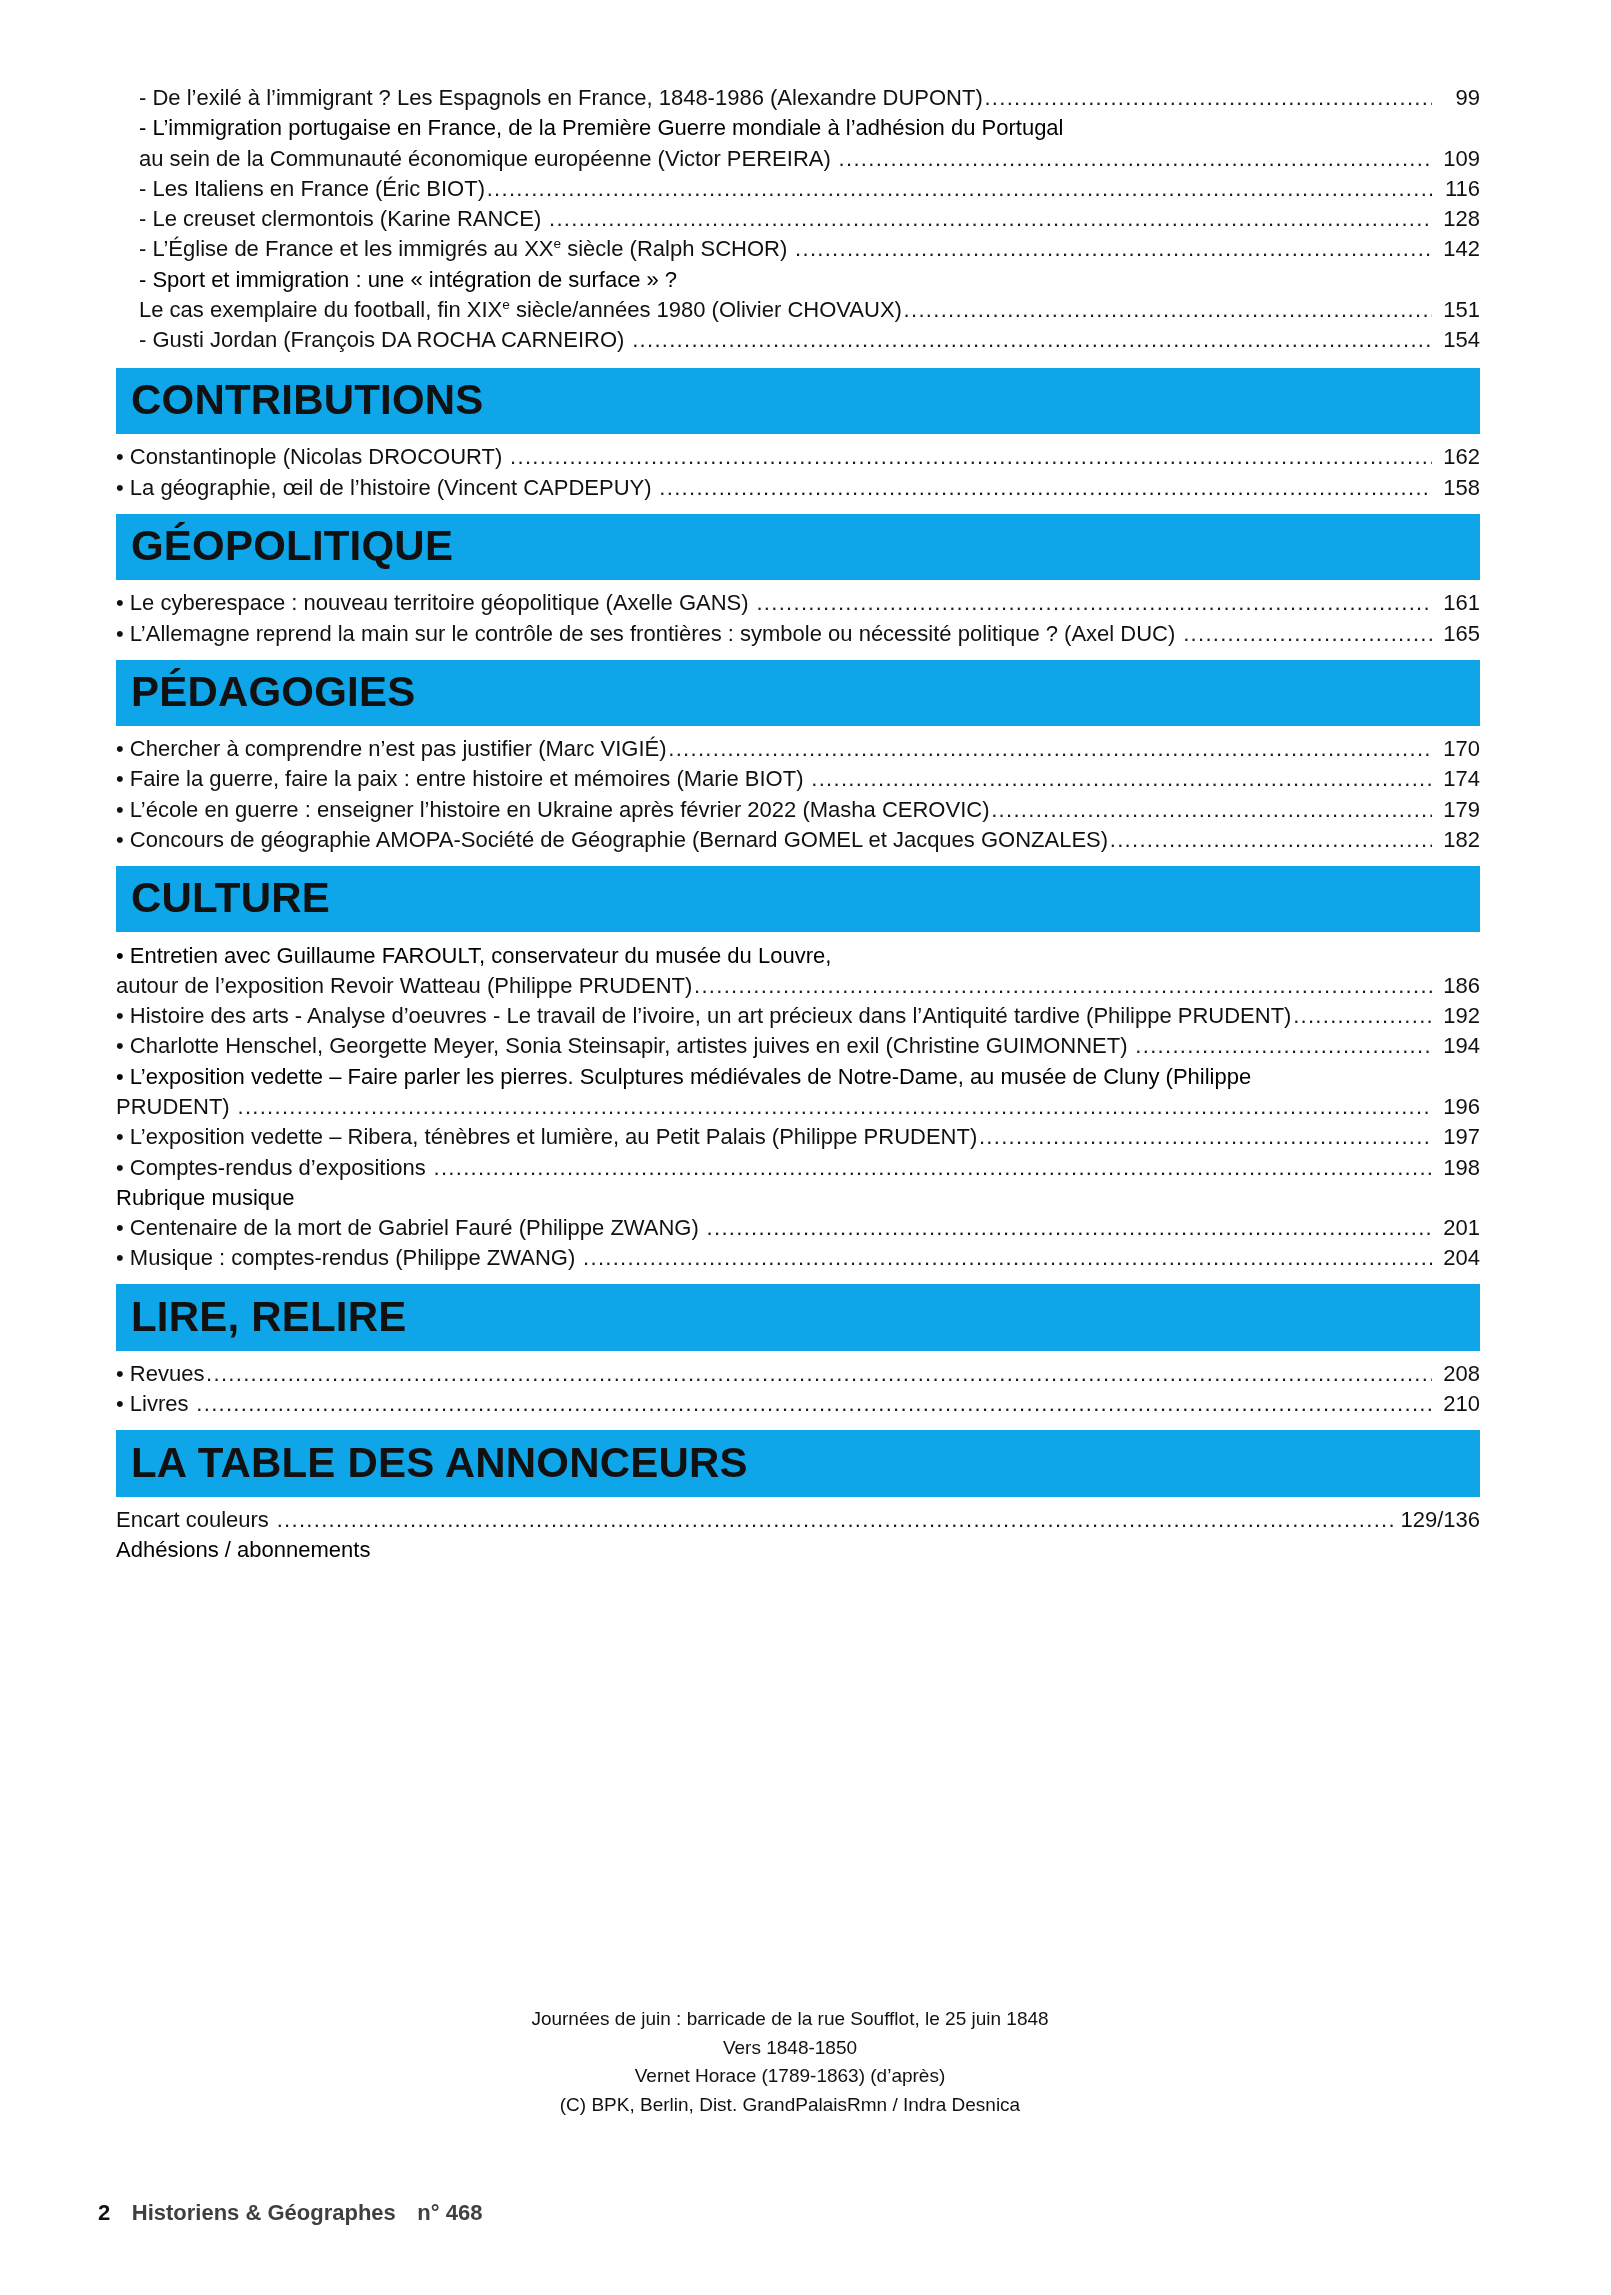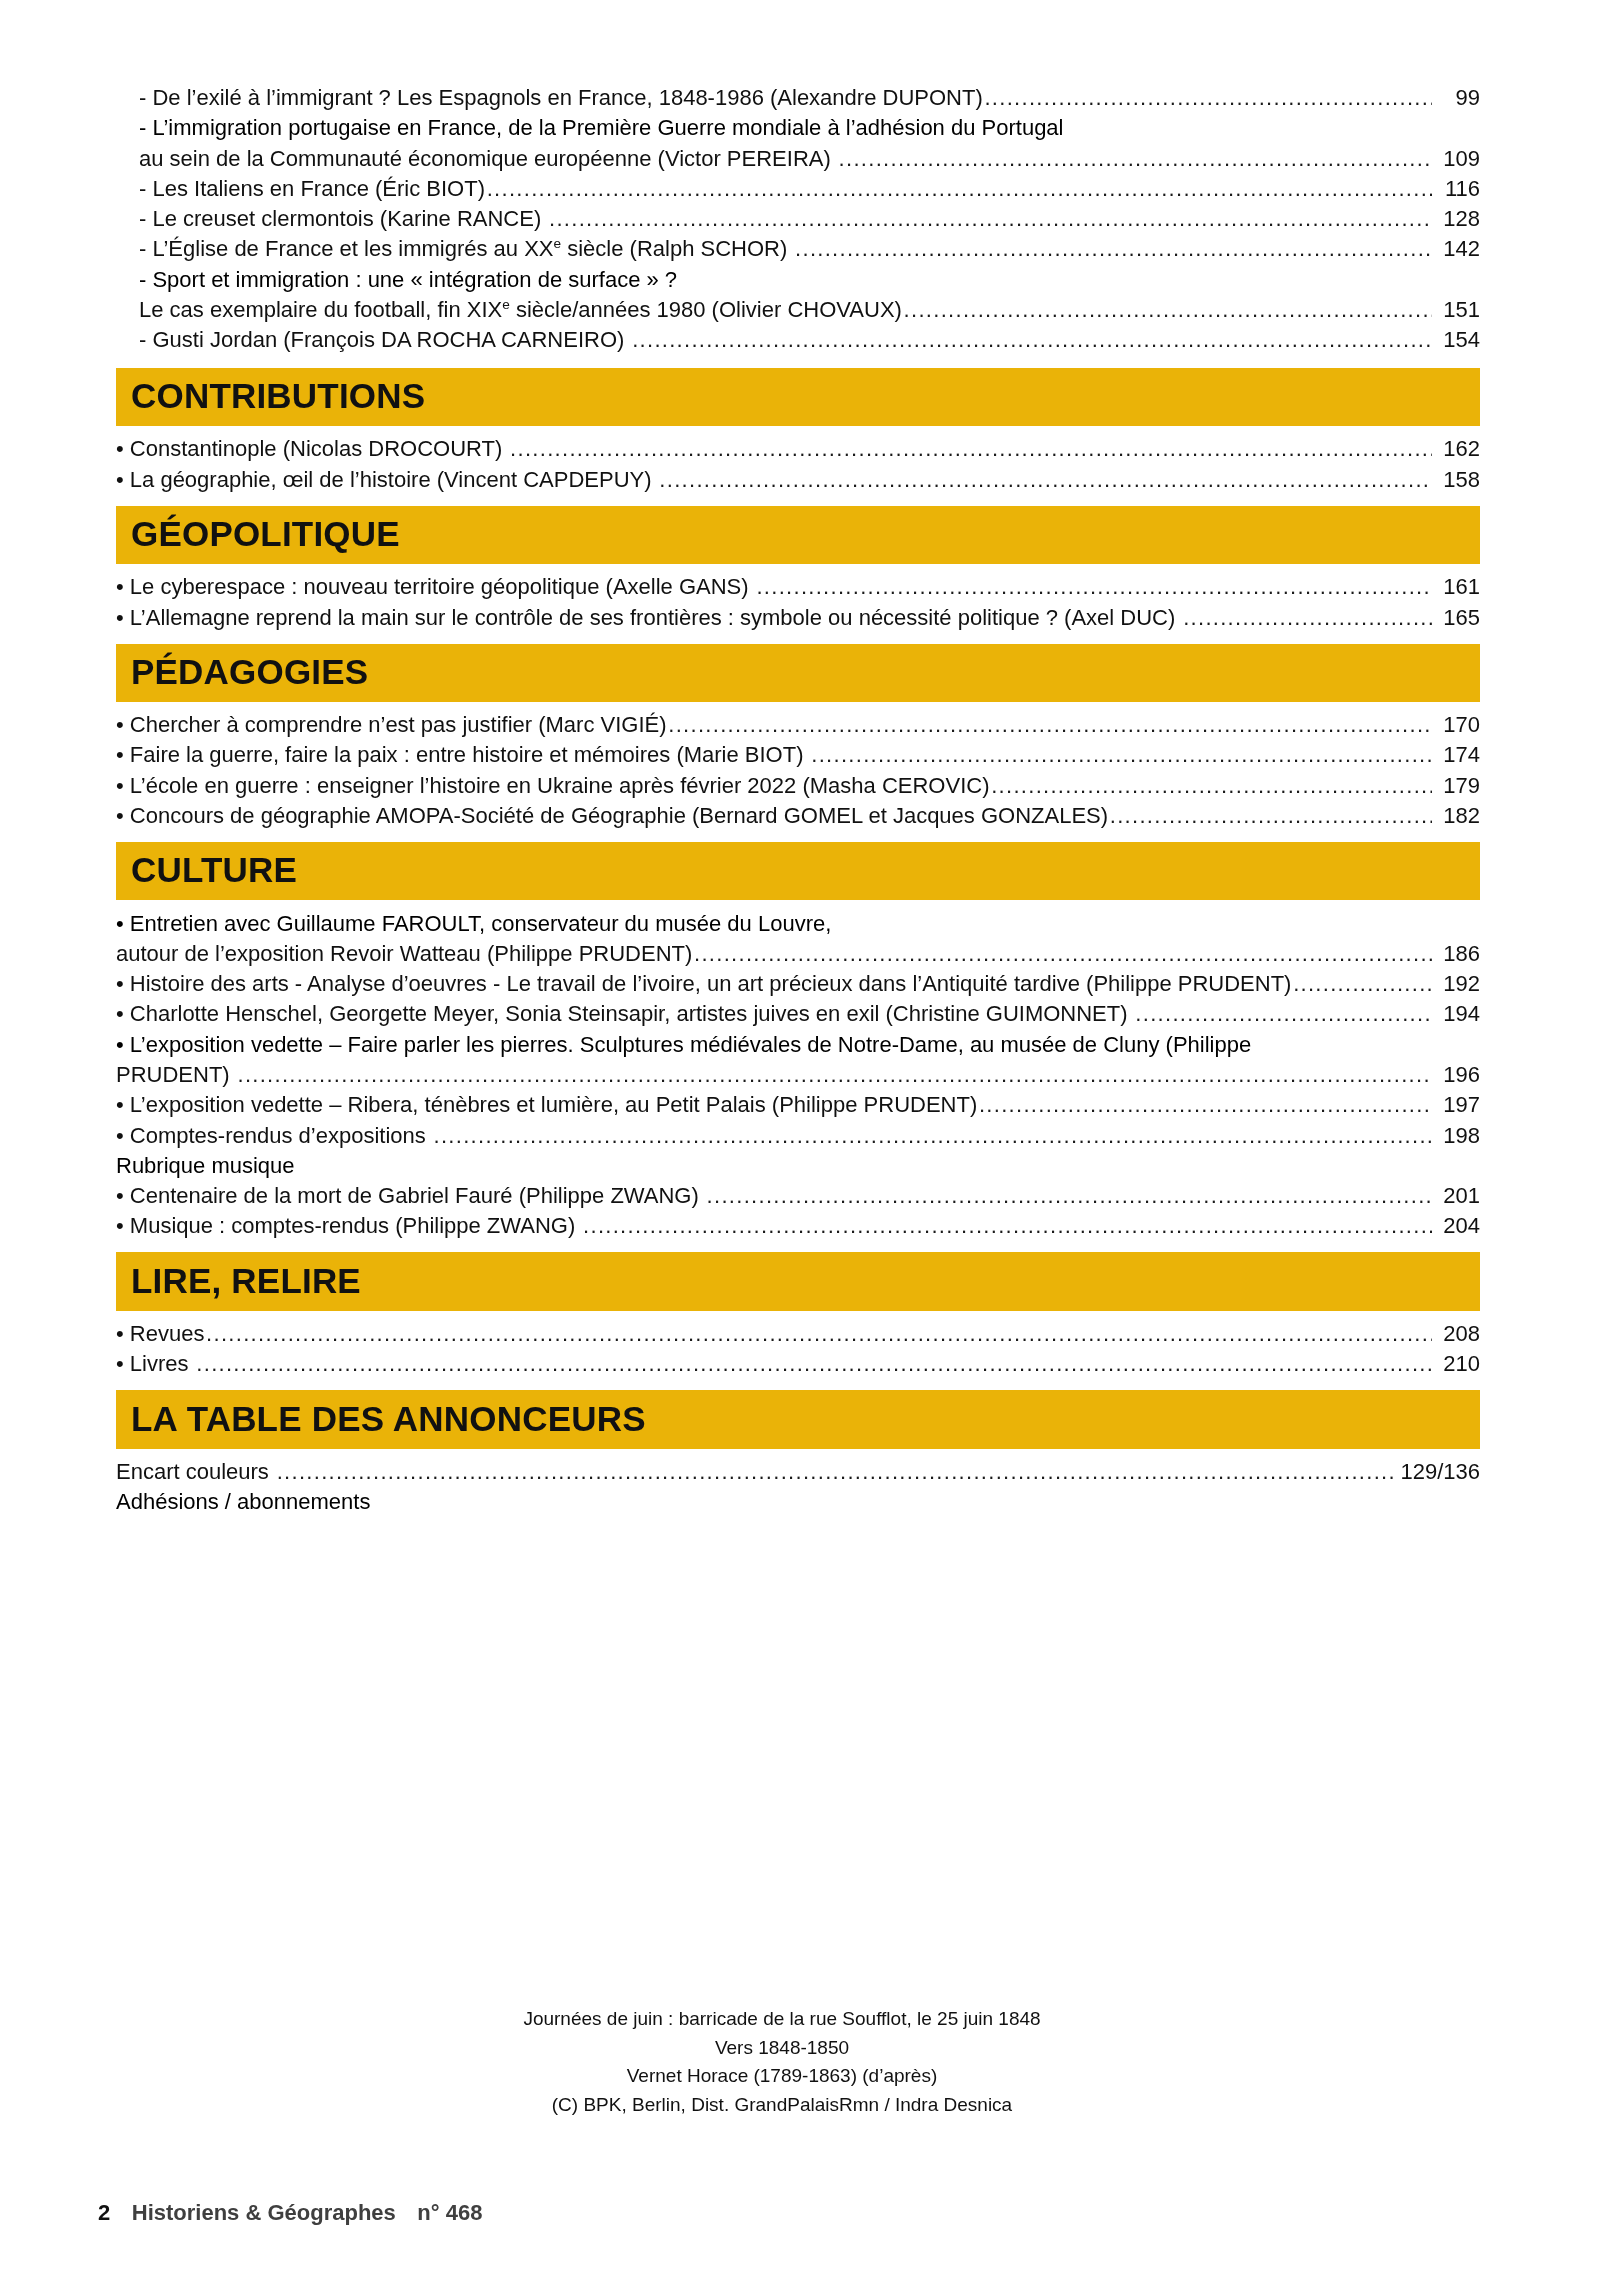--- a/index.html
+++ b/index.html
@@ -62,37 +62,37 @@
   .rowplain {
     font-size: 22px;
     line-height: 1.34;
     color: #000000;
     margin-bottom: 0.8px;
     white-space: nowrap;
   }
 
   
   .sec-header {
-    background: #eab308;
-    font-size: 35px;
+    background: #0ea5e9;
+    font-size: 42px;
     font-weight: bold;
     letter-spacing: 0.2px;
     padding: 8.3px 15px 10px 15px;
     margin: 11.6px 0 8.3px 0;
     color: #111;
     font-stretch: condensed;
   }
   .sec-body {
     padding-left: 0;
   }
 
   
   .caption {
     position: absolute;
-    left: 100px;
+    left: 108px;
     top: 2005px;
     width: 1364px;
     text-align: center;
     font-size: 19px;
     line-height: 1.5;
     color: #111;
   }
 
   
   .footer {

